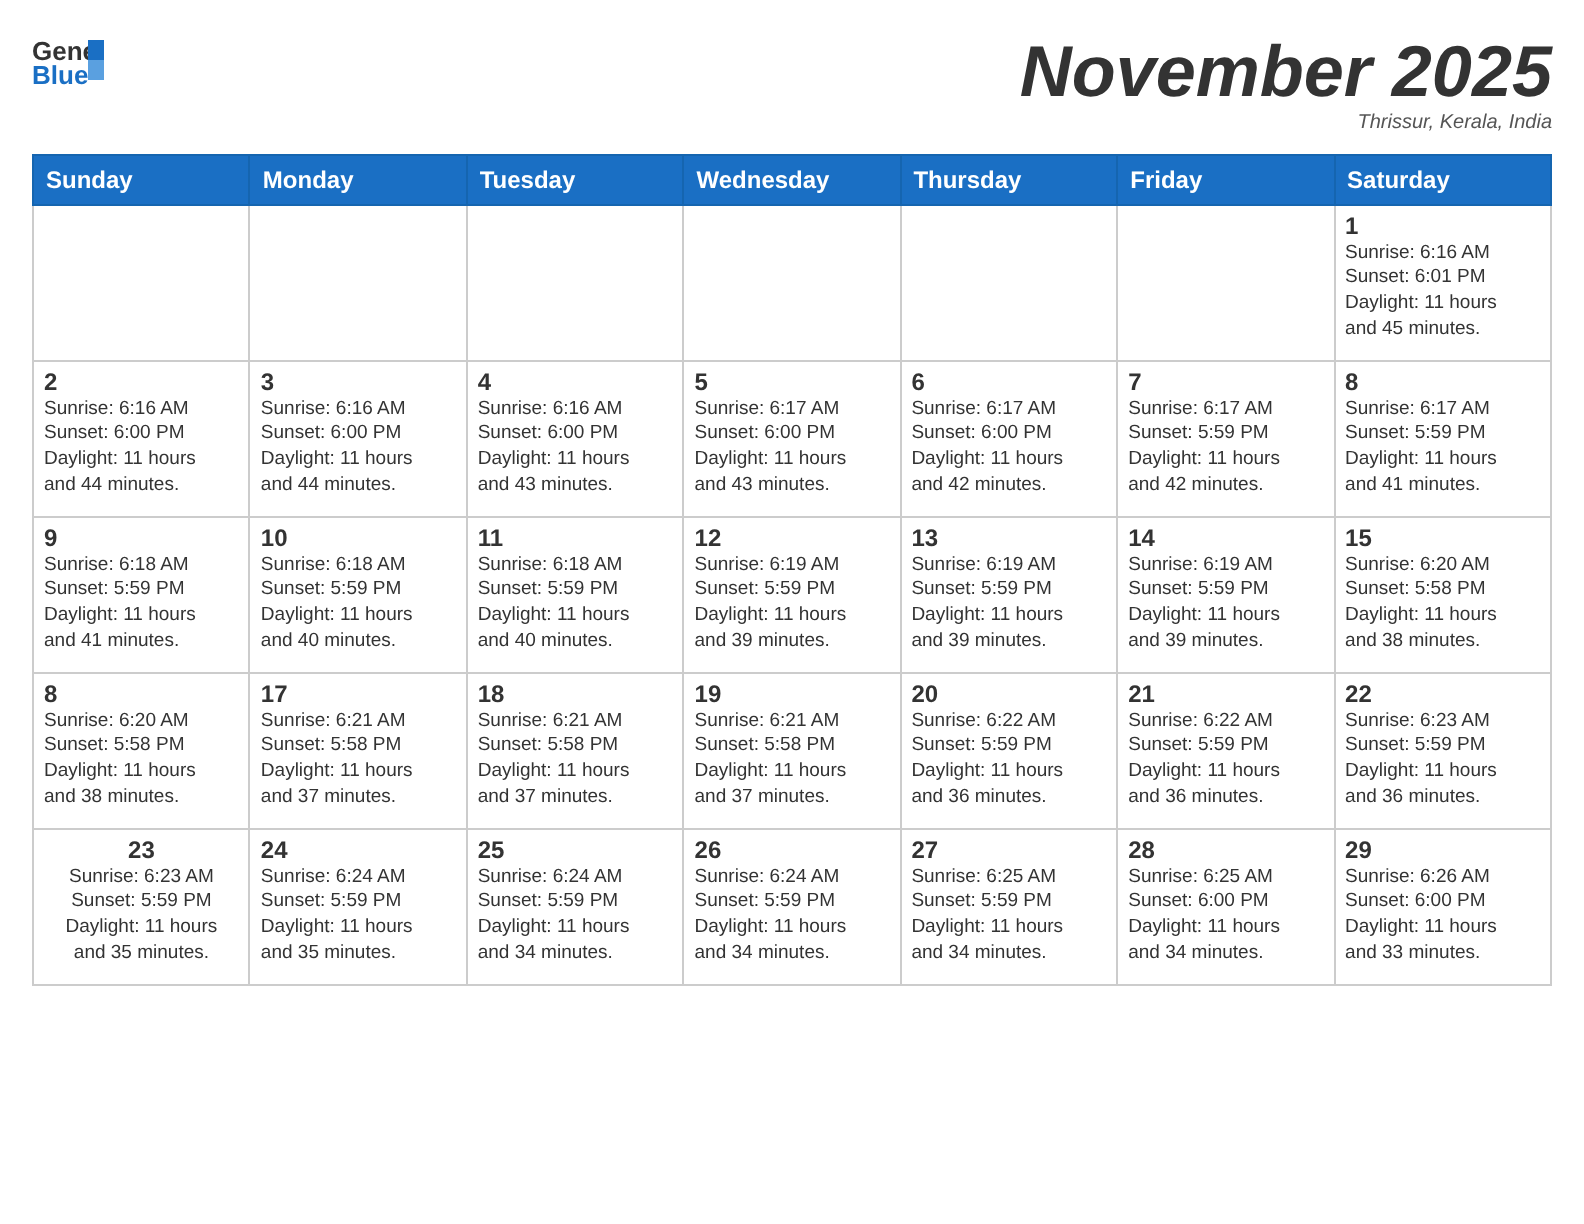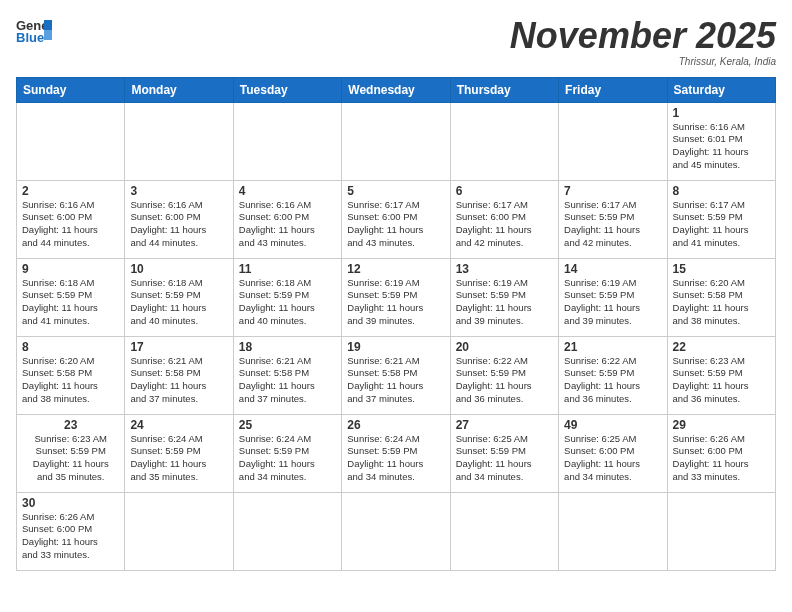--- a/index.html
+++ b/index.html
@@ -308,44 +308,29 @@
 and 34 minutes.</div>
           </td>
           <td style="height: 78px;">
             <span class="day-number">27</span>
             <div class="day-info" style="white-space: pre-line;">Sunrise: 6:25 AM
 Sunset: 5:59 PM
 Daylight: 11 hours
 and 34 minutes.</div>
           </td>
           <td style="height: 78px;">
-            <span class="day-number">49</span>
+            <span class="day-number">28</span>
             <div class="day-info" style="white-space: pre-line;">Sunrise: 6:25 AM
 Sunset: 6:00 PM
 Daylight: 11 hours
 and 34 minutes.</div>
           </td>
           <td style="height: 78px;">
             <span class="day-number">29</span>
             <div class="day-info" style="white-space: pre-line;">Sunrise: 6:26 AM
 Sunset: 6:00 PM
 Daylight: 11 hours
 and 33 minutes.</div>
           </td>
-        </tr>
-        <tr>
-          <td style="height: 78px;">
-            <span class="day-number">30</span>
-            <div class="day-info" style="white-space: pre-line;">Sunrise: 6:26 AM
-Sunset: 6:00 PM
-Daylight: 11 hours
-and 33 minutes.</div>
-          </td>
-          <td class="empty-cell" style="height: 78px;"></td>
-          <td class="empty-cell" style="height: 78px;"></td>
-          <td class="empty-cell" style="height: 78px;"></td>
-          <td class="empty-cell" style="height: 78px;"></td>
-          <td class="empty-cell" style="height: 78px;"></td>
-          <td class="empty-cell" style="height: 78px;"></td>
         </tr>
       </tbody>
   </table>
 </div>
 
 </body></html>

